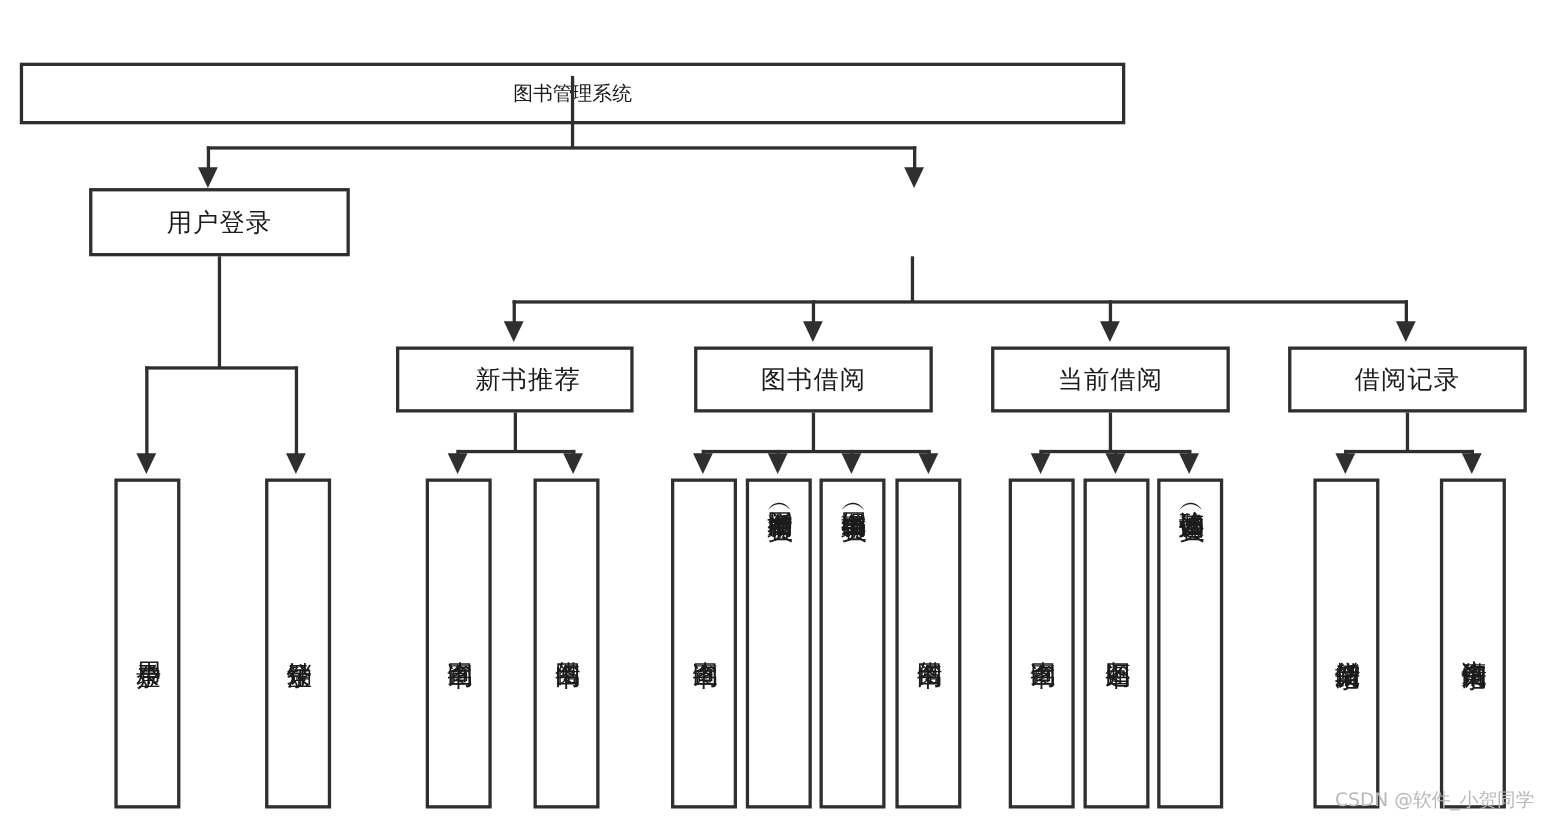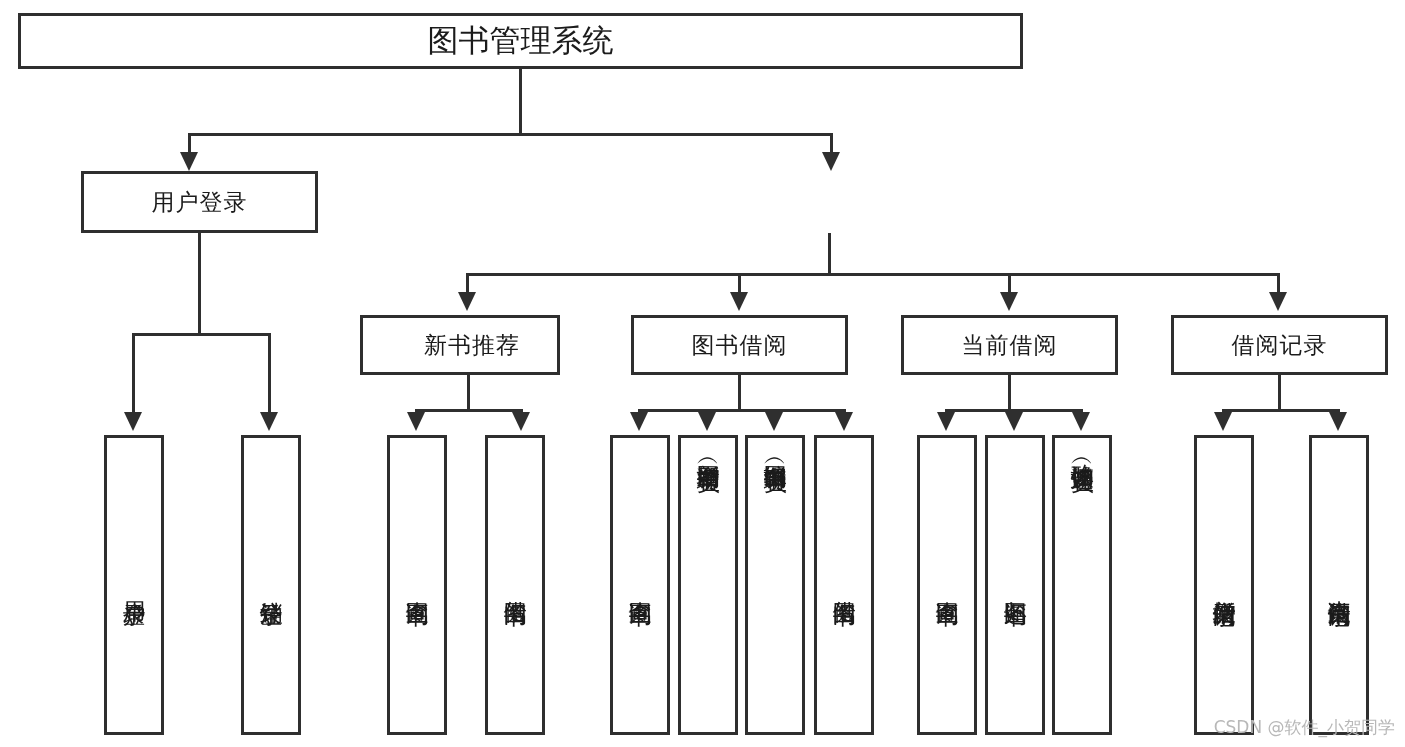--- a/index.html
+++ b/index.html
@@ -26,21 +26,22 @@
     display: flex;
     align-items: center;
     justify-content: center;
     text-align: center;
   }
   .box.h {
     font-size: 23px;
     letter-spacing: 1px;
   }
   .box.root {
-    font-size: 31px;
+    font-size: 18px;
+    margin-top: 44px;
   }
   .box.v {
     writing-mode: vertical-rl;
     text-orientation: upright;
     align-items: center;
     justify-content: flex-start;
     padding-top: 8px;
     font-size: 23px;
     line-height: 1.28;
   }
@@ -120,21 +121,21 @@
 
   <div class="line vert" style="left:466px; top:273px; width:3px; height:22px;"></div>
   <div class="arrow" style="left:458px; top:292px;"></div>
   <div class="line vert" style="left:738px; top:273px; width:3px; height:22px;"></div>
   <div class="arrow" style="left:730px; top:292px;"></div>
   <div class="line vert" style="left:1008px; top:273px; width:3px; height:22px;"></div>
   <div class="arrow" style="left:1000px; top:292px;"></div>
   <div class="line vert" style="left:1277px; top:273px; width:3px; height:22px;"></div>
   <div class="arrow" style="left:1269px; top:292px;"></div>
 
-  <div class="box h" style="left:360px; top:315px; width:200px; height:60px;padding-left:24px;">
+  <div class="box h" style="left:360px; top:315px; width:216px; height:60px;padding-left:24px;">
     <span>新书推荐</span>
   </div>
   <div class="box h" style="left:901px; top:315px; width:217px; height:60px;">
     <span>当前借阅</span>
   </div>
   <div class="box h" style="left:631px; top:315px; width:217px; height:60px;">
     <span>图书借阅</span>
   </div>
   <div class="box h" style="left:1171px; top:315px; width:217px; height:60px;">
     <span>借阅记录</span>

